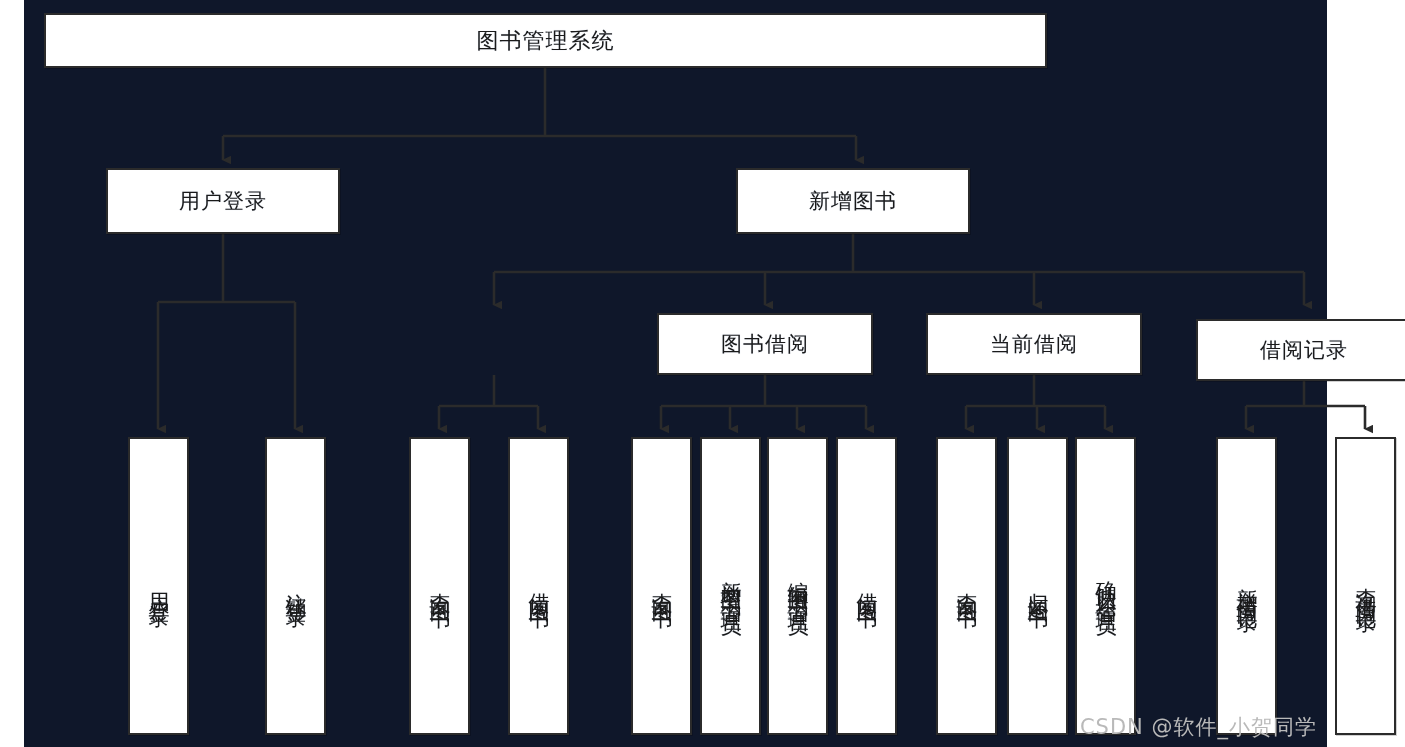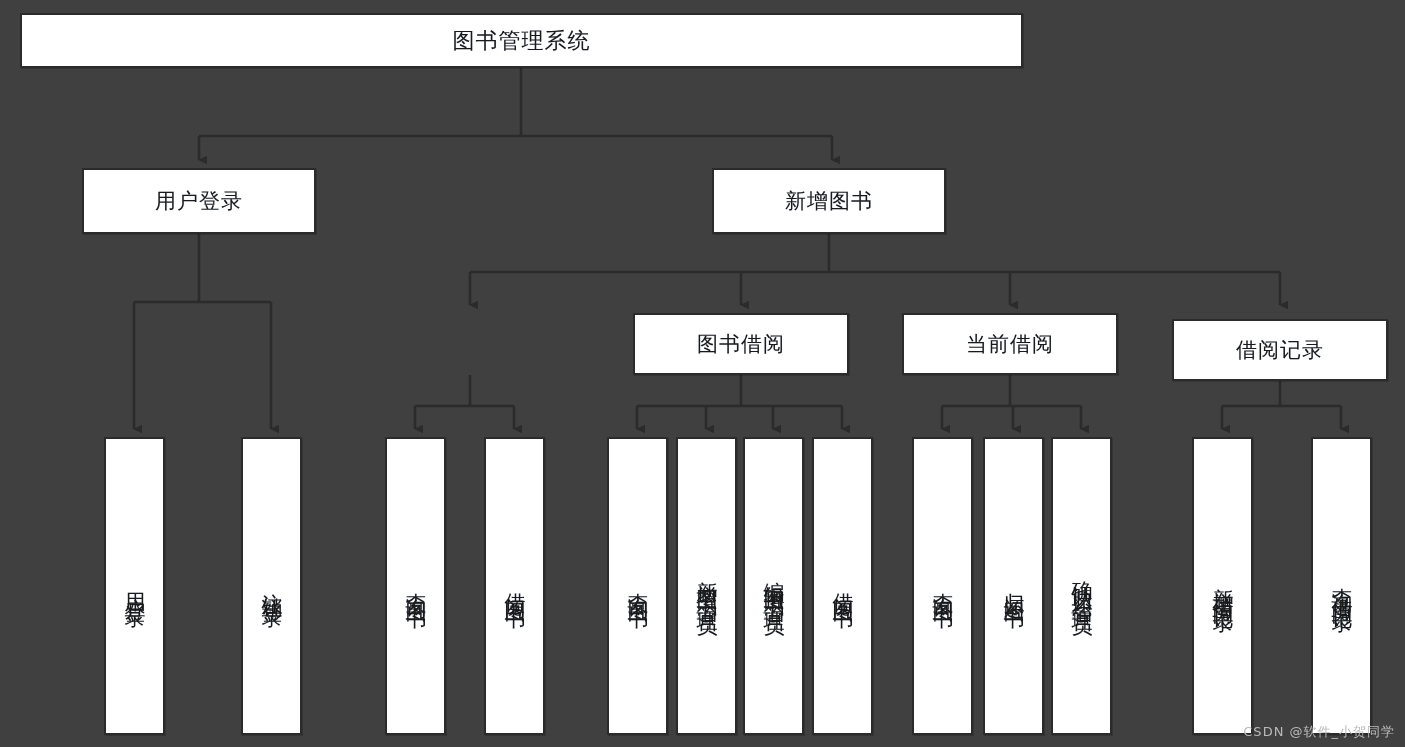--- a/index.html
+++ b/index.html
@@ -1,21 +1,21 @@
 <!DOCTYPE html>
 <html><head>
 <meta charset="utf-8">
 <title>图书管理系统 功能结构图</title>
 <style>
   html,body{margin:0;padding:0;background:#ffffff;}
   body{
     font-family:"DejaVu Sans","Liberation Sans",sans-serif;
     width:1405px;height:747px;overflow:hidden;
   }
-  #canvas{position:relative;width:1405px;height:747px;background:#404040;}
+  #canvas{position:relative;width:1303px;height:747px;background:#0f172a;margin-left:24px;}
   svg.wires{position:absolute;left:0;top:0;width:1405px;height:747px;pointer-events:none;}
 
   .node{
     position:absolute;
     box-sizing:border-box;
     background:#ffffff;
     border:2px solid #2b2b2b;
     display:flex;align-items:center;justify-content:center;
     color:#1a1a1a;
     box-shadow:1px 1px 0 rgba(0,0,0,0.18);
@@ -38,21 +38,21 @@
     text-orientation:upright;
     font-size:21px;
     letter-spacing:5px;
     line-height:1.0;
     white-space:nowrap;
     text-align:center;
   }
   .watermark{
     position:absolute;
     right:10px;bottom:6px;
-    font-size:13px;
+    font-size:21px;
     color:#b9b9b9;
     letter-spacing:1px;
     white-space:nowrap;
     user-select:none;
   }
 </style>
 </head>
 <body>
 
 <div id="canvas">

